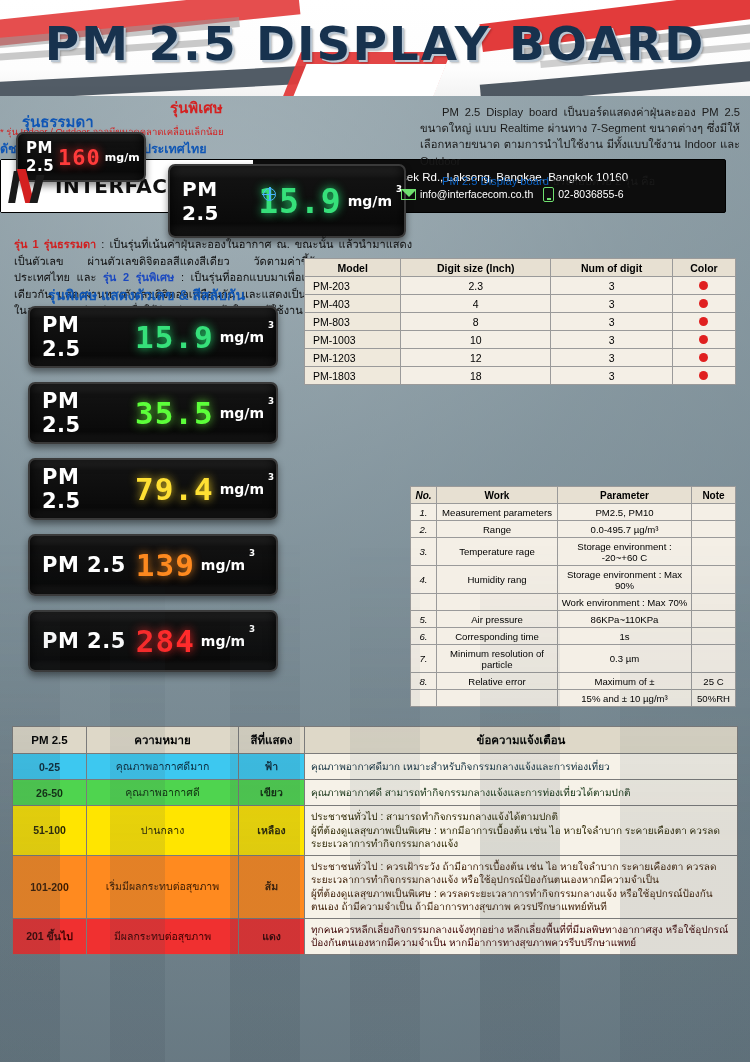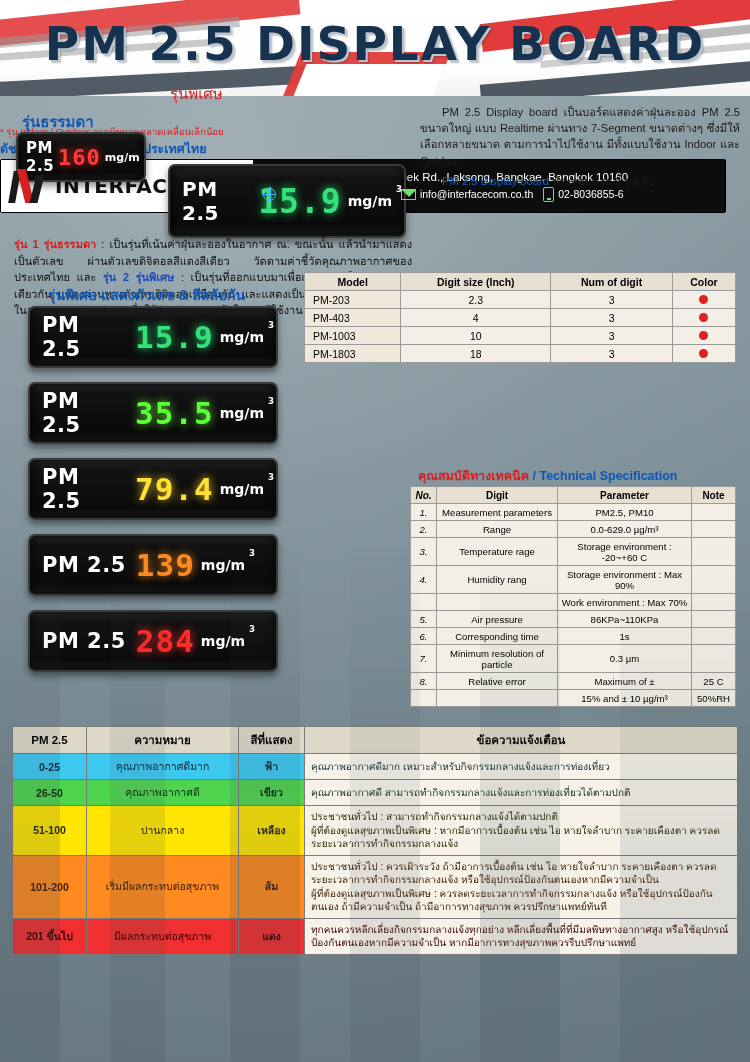--- a/index.html
+++ b/index.html
@@ -64,21 +64,21 @@
   .th { font-family:"Liberation Sans", sans-serif; }
   #intro { left:420px; top:104px; width:320px; font-size:11.2px; color:#1a1a1a; line-height:1.45; text-align:justify; }
   #intro .hl { color:#0b63c5; }
   #intro p { margin:0 0 4px 0; text-indent:22px; }
 
   #desc { left:14px; top:236px; width:398px; font-size:11px; color:#111; line-height:1.5; text-align:justify;}
   #desc .r { color:#d11f1f; font-weight:bold;}
   #desc .b { color:#1a48c0; font-weight:bold;}
 
   .lbl-normal { left:22px; top:110px; font-size:15px; font-weight:bold; color:#0f56b5; }
-  .lbl-special { left:170px; top:82px; font-size:15px; font-weight:normal; color:#d42020; }
+  .lbl-special { left:170px; top:96px; font-size:15px; font-weight:bold; color:#d42020; }
   .lbl-specialshow { left:48px; top:284px; font-size:14px; font-weight:bold; color:#0f56b5; }
 
   
   .board {
     position:relative;
     background:linear-gradient(180deg,#2b2b2b 0%, #121212 18%, #0a0a0a 82%, #1c1c1c 100%);
     border-radius:7px;
     border:2px solid #3a3a3a;
     box-shadow:0 4px 7px rgba(0,0,0,.45), inset 0 0 12px rgba(0,0,0,.9);
     display:flex; align-items:center;
@@ -112,21 +112,21 @@
 
   
   .sect-title { position:absolute; font-size:12.5px; font-weight:bold; color:#0f56b5; }
   #model-title { left:316px; top:250px; }
   #spec-title  { left:418px; top:466px; color:#d42020; }
   #spec-title .b { color:#0f56b5; }
   #aqi-title   { left:16px; top:710px; font-size:12.5px; font-weight:bold; color:#0f56b5; }
   #model-note  { left:472px; top:452px; font-size:9.5px; color:#d42020; }
 
   table { border-collapse:collapse; font-size:10.5px; }
-  #model-table { position:absolute; left:304px; top:272px; width:432px; background:#f4efe6; }
+  #model-table { position:absolute; left:304px; top:258px; width:432px; background:#f4efe6; }
   #model-table th, #model-table td { border:1px solid #9a9a9a; padding:2.5px 4px; text-align:center; }
   #model-table thead th { background:#e7e0d2; font-weight:bold; }
   #model-table td:first-child { text-align:left; padding-left:8px; background:#efe9dc; }
   .dots { display:flex; gap:3px; justify-content:center; align-items:center; }
   .dot { width:9px; height:9px; border-radius:50%; display:inline-block; }
 
   #spec-table { position:absolute; left:410px; top:486px; width:326px; background:#f4efe6; }
   #spec-table th, #spec-table td { border:1px solid #9a9a9a; padding:2.5px 3px; text-align:center; font-size:9.6px; }
   #spec-table thead th { background:#e7e0d2; font-weight:bold; font-size:10px;}
   #spec-table .no { width:26px;font-style:italic; }
@@ -268,22 +268,42 @@
           <td>PM-403</td>
           <td>4</td>
           <td>3</td>
           <td>
             <div class="dots">
               <span class="dot" style="background: rgb(224, 32, 32);"></span>
             </div>
           </td>
         </tr>
         <tr>
+          <td>PM-803</td>
+          <td>8</td>
+          <td>3</td>
+          <td>
+            <div class="dots">
+              <span class="dot" style="background: rgb(224, 32, 32);"></span>
+            </div>
+          </td>
+        </tr>
+        <tr>
           <td>PM-1003</td>
           <td>10</td>
+          <td>3</td>
+          <td>
+            <div class="dots">
+              <span class="dot" style="background: rgb(224, 32, 32);"></span>
+            </div>
+          </td>
+        </tr>
+        <tr>
+          <td>PM-1203</td>
+          <td>12</td>
           <td>3</td>
           <td>
             <div class="dots">
               <span class="dot" style="background: rgb(224, 32, 32);"></span>
             </div>
           </td>
         </tr>
         <tr>
           <td>PM-1803</td>
           <td>18</td>
@@ -291,43 +311,40 @@
           <td>
             <div class="dots">
               <span class="dot" style="background: rgb(224, 32, 32);"></span>
             </div>
           </td>
         </tr>
       </tbody>
   </table>
   <div id="model-note">* รุ่น Indoor / Outdoor อาจมีขนาดคลาดเคลื่อนเล็กน้อย</div>
 
-  <div id="spec-title" class="sect-title">
-    <span>คุณสมบัติทางเทคนิค</span><span class="b"> / Technical Specification</span>
-  </div>
   <table id="spec-table">
     <thead>
       <tr>
         <th class="no">No.</th>
-        <th>Digit</th>
+        <th>Work</th>
         <th>Parameter</th>
         <th class="note">Note</th>
       </tr>
     </thead>
     <tbody id="spec-body">
         <tr>
           <td class="no">1.</td>
           <td>Measurement parameters</td>
           <td>PM2.5, PM10</td>
           <td class="note"></td>
         </tr>
         <tr>
           <td class="no">2.</td>
           <td>Range</td>
-          <td>0.0-629.0 µg/m³</td>
+          <td>0.0-495.7 µg/m³</td>
           <td class="note"></td>
         </tr>
         <tr>
           <td class="no">3.</td>
           <td>Temperature rage</td>
           <td>Storage environment : -20~+60 C</td>
           <td class="note"></td>
         </tr>
         <tr>
           <td class="no">4.</td>

